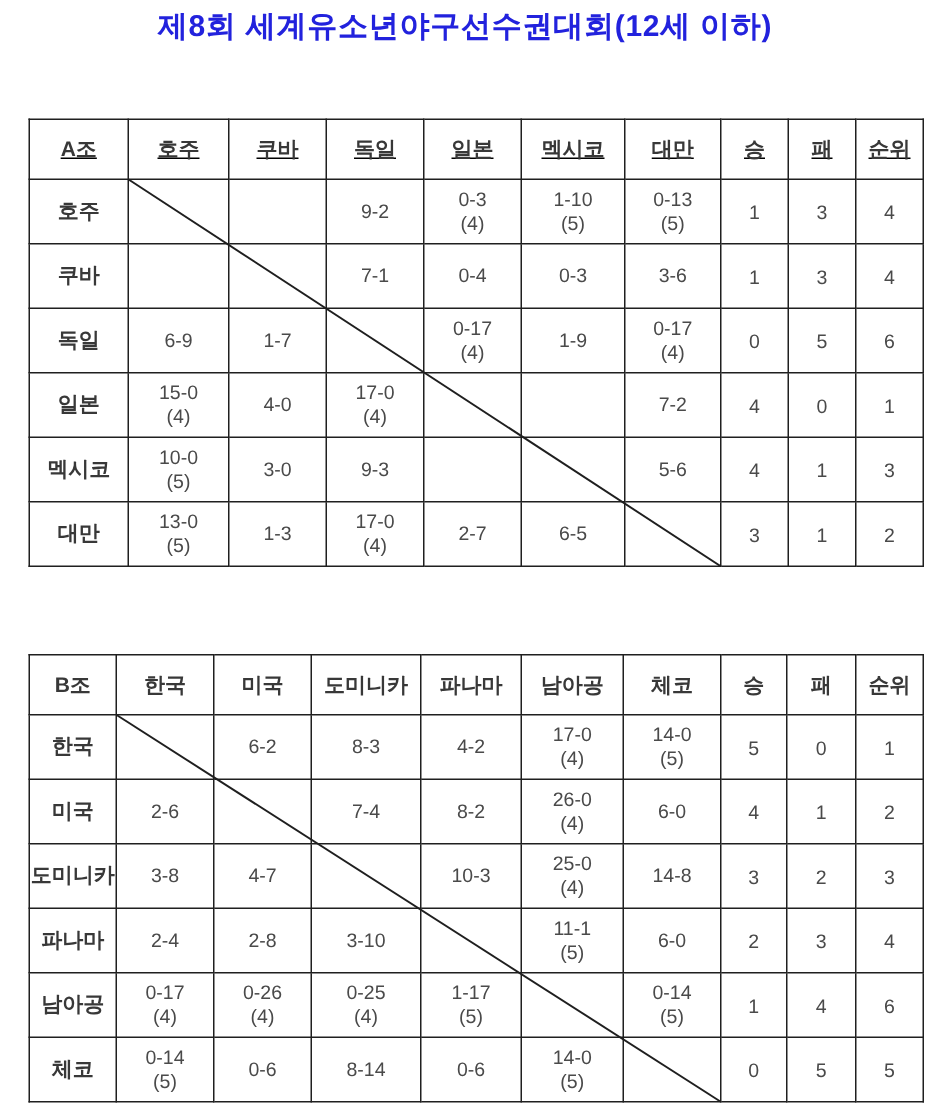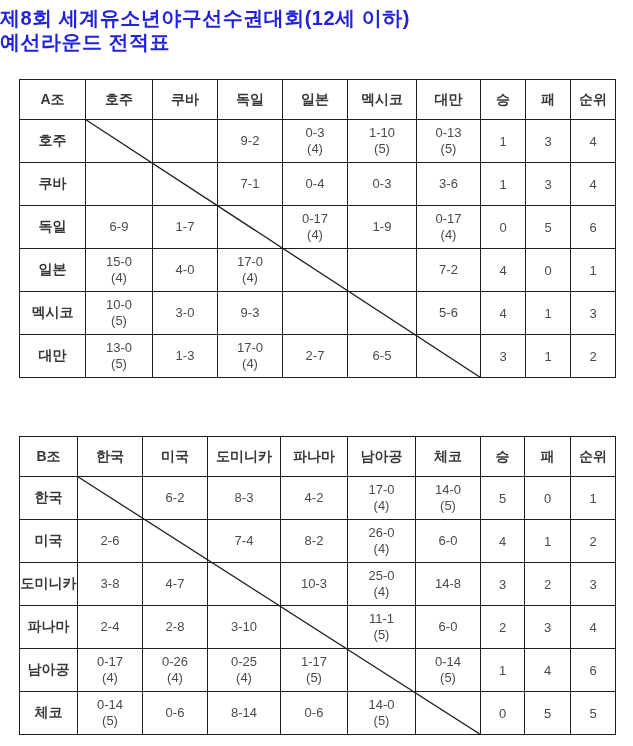--- a/index.html
+++ b/index.html
@@ -7,20 +7,21 @@
     width: 633px; height: 746px;
     background: #ffffff;
     font-family: "Liberation Sans", sans-serif;
     position: relative;
     overflow: hidden;
   }
   .page-title {
     position: absolute;
     top: 6px; left: 0;
     width: 620px;
+    text-align: center;
     color: #2222dd;
     font-weight: bold;
     font-size: 20px;
     line-height: 24px;
     letter-spacing: 0.5px;
   }
   .tbl-wrap { position: absolute; }
   #wrap-a { left: 19px; top: 79px; }
   #wrap-b { left: 19px; top: 436px; border-radius: 25px; }
   table.score-table {
@@ -55,39 +56,38 @@
     position: absolute;
     left: 0; top: 0;
     pointer-events: none;
   }
 </style>
 </head>
 <body>
 
 <div class="page-title">
   <div>제8회 세계유소년야구선수권대회(12세 이하)</div>
-  <div>예선라운드 전적표</div>
 </div>
 
 <div class="tbl-wrap" id="wrap-a">
   <table class="score-table">
       <colgroup>
         <col style="width: 66px;">
         <col style="width: 67px;">
         <col style="width: 65px;">
         <col style="width: 65px;">
         <col style="width: 65px;">
         <col style="width: 69px;">
         <col style="width: 64px;">
         <col style="width: 45px;">
         <col style="width: 45px;">
         <col style="width: 45px;">
       </colgroup>
       <thead>
-        <tr style="height: 40px;">
+        <tr style="height: 40px; text-decoration: underline;">
           <th class="col-h">A조</th>
           <th class="col-h">호주</th>
           <th class="col-h">쿠바</th>
           <th class="col-h">독일</th>
           <th class="col-h">일본</th>
           <th class="col-h">멕시코</th>
           <th class="col-h">대만</th>
           <th class="col-h">승</th>
           <th class="col-h">패</th>
           <th class="col-h">순위</th>

